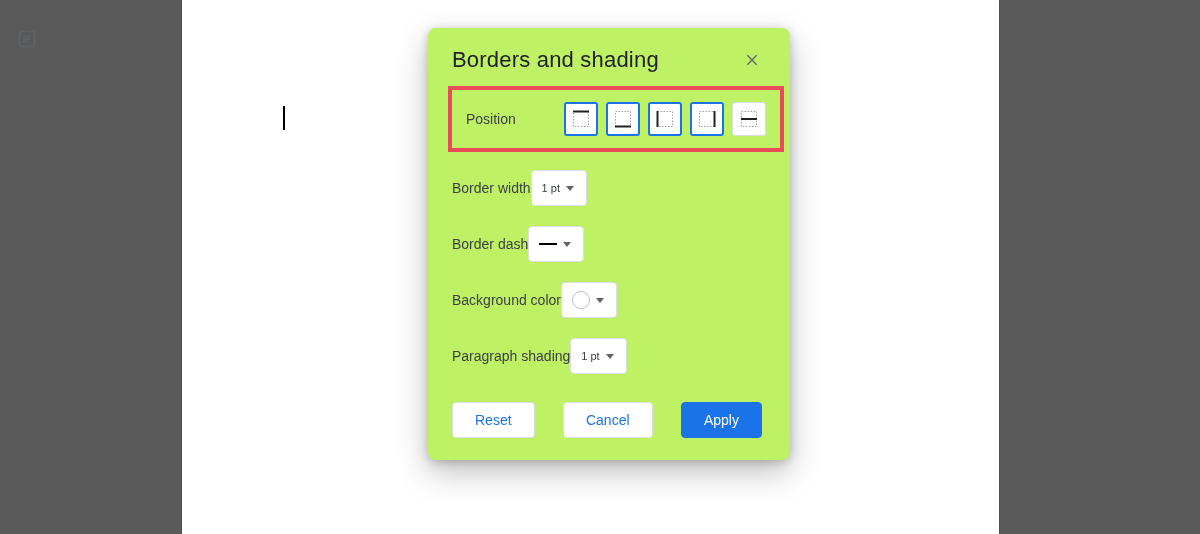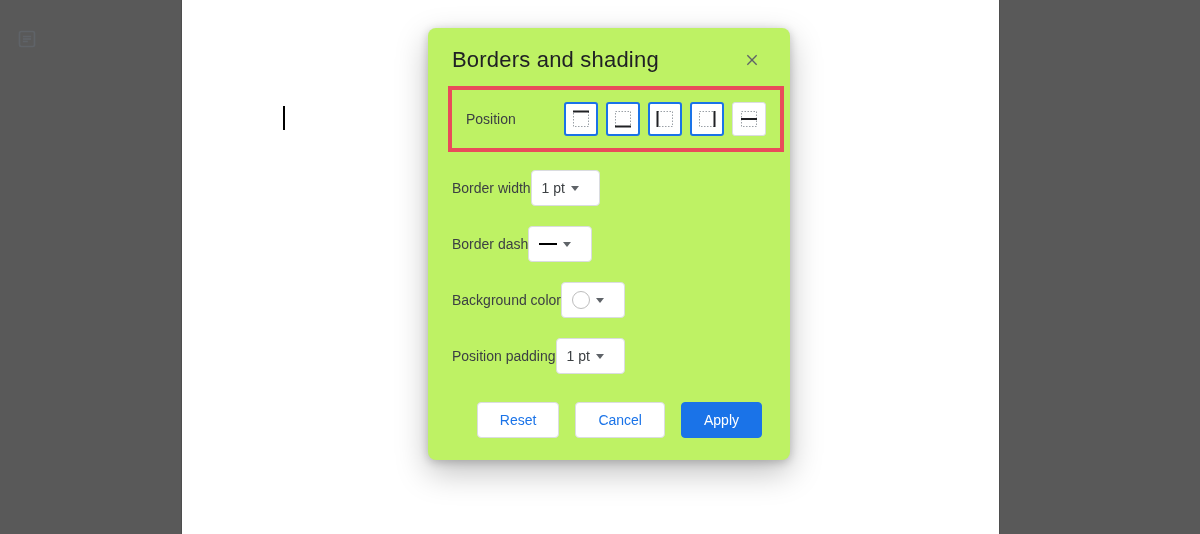--- a/index.html
+++ b/index.html
@@ -81,45 +81,45 @@
   .pos-btn svg { width:18px; height:18px; }
 
   
   .sel {
     height:36px;
     border:1px solid #dadce0;
     border-radius:4px;
     background:#fff;
     display:flex; align-items:center; justify-content:center;
     gap:6px;
-    padding:0 20px 0 10px;
-    font-size:14px; color:#3c4043;
+    padding:0 12px 0 10px;
+    font-size:11px; color:#3c4043;
     cursor:pointer;
     min-width:48px;
   }
   .sel .tri {
     width:0; height:0;
     border-left:4px solid transparent;
     border-right:4px solid transparent;
     border-top:5px solid #5f6368;
   }
   .sel .dash-sample {
     width:18px; height:0; border-top:2px solid #000;
   }
   .sel .swatch {
     width:18px; height:18px; border-radius:50%;
   }
   .swatch.black { background:#000; }
   .swatch.none { background:#fff; border:1px solid #bdbdbd; }
 
   
   .footer {
-    display:flex; gap:16px;
+    display:flex; gap:28px;
     padding: 18px 28px 0 24px;
-    justify-content:flex-end;
+    justify-content:space-between;
   }
   .btn {
     height:36px; padding:0 22px;
     border-radius:4px;
     font-size:14px; font-weight:500;
     display:flex; align-items:center; justify-content:center;
     cursor:pointer;
     white-space:nowrap;
   }
   .btn.outline {
@@ -215,21 +215,21 @@
 
   <div class="row">
     <div class="row-label">Background color</div>
     <div class="sel">
       <span class="swatch none"></span>
       <span class="tri"></span>
     </div>
   </div>
 
   <div class="row">
-    <div class="row-label">Position padding</div>
+    <div class="row-label">Paragraph shading</div>
     <div class="sel" style="min-width:54px;">
       <span>1 pt</span>
       <span class="tri"></span>
     </div>
   </div>
 
   <div class="footer">
     <div class="btn outline">
       <span>Reset</span>
     </div>

